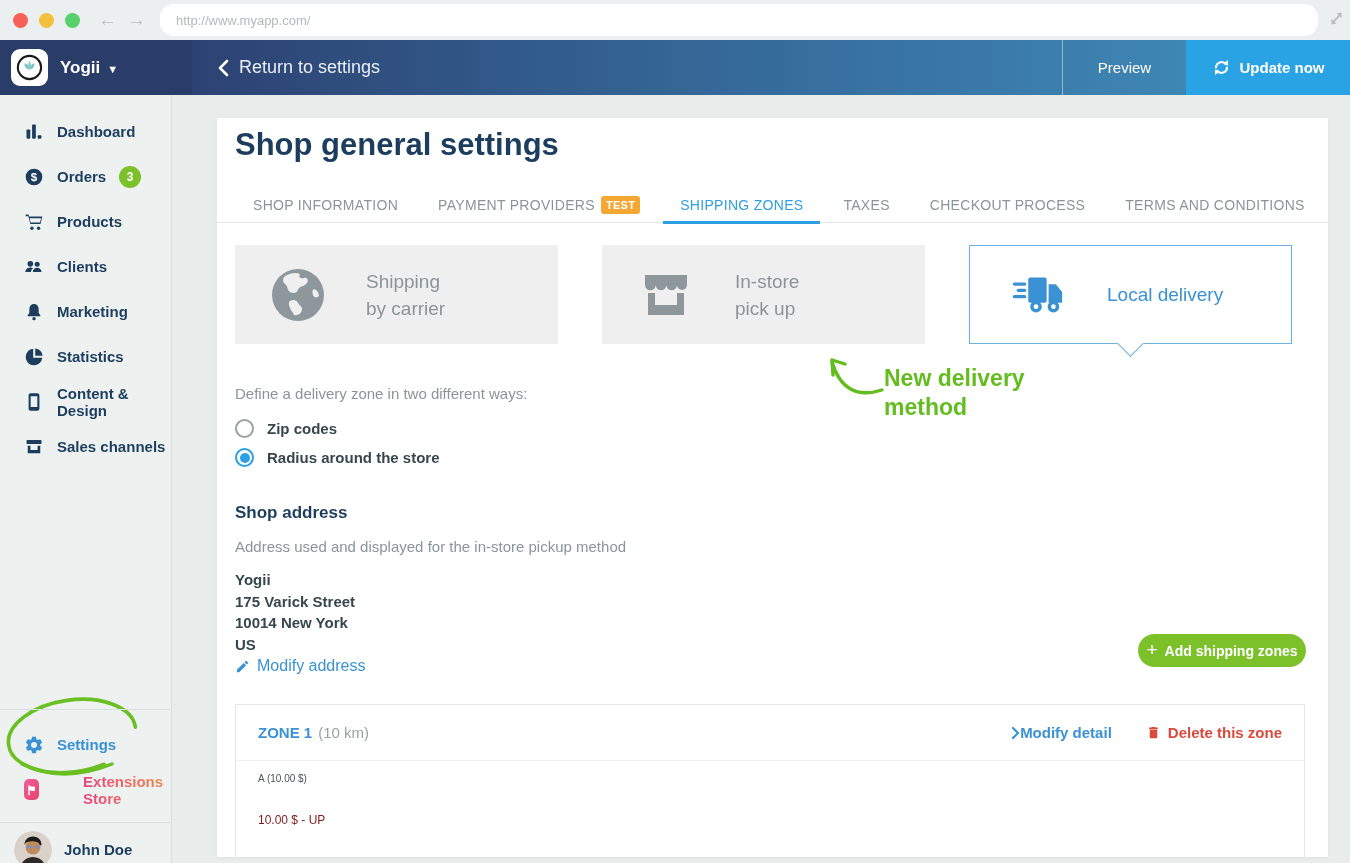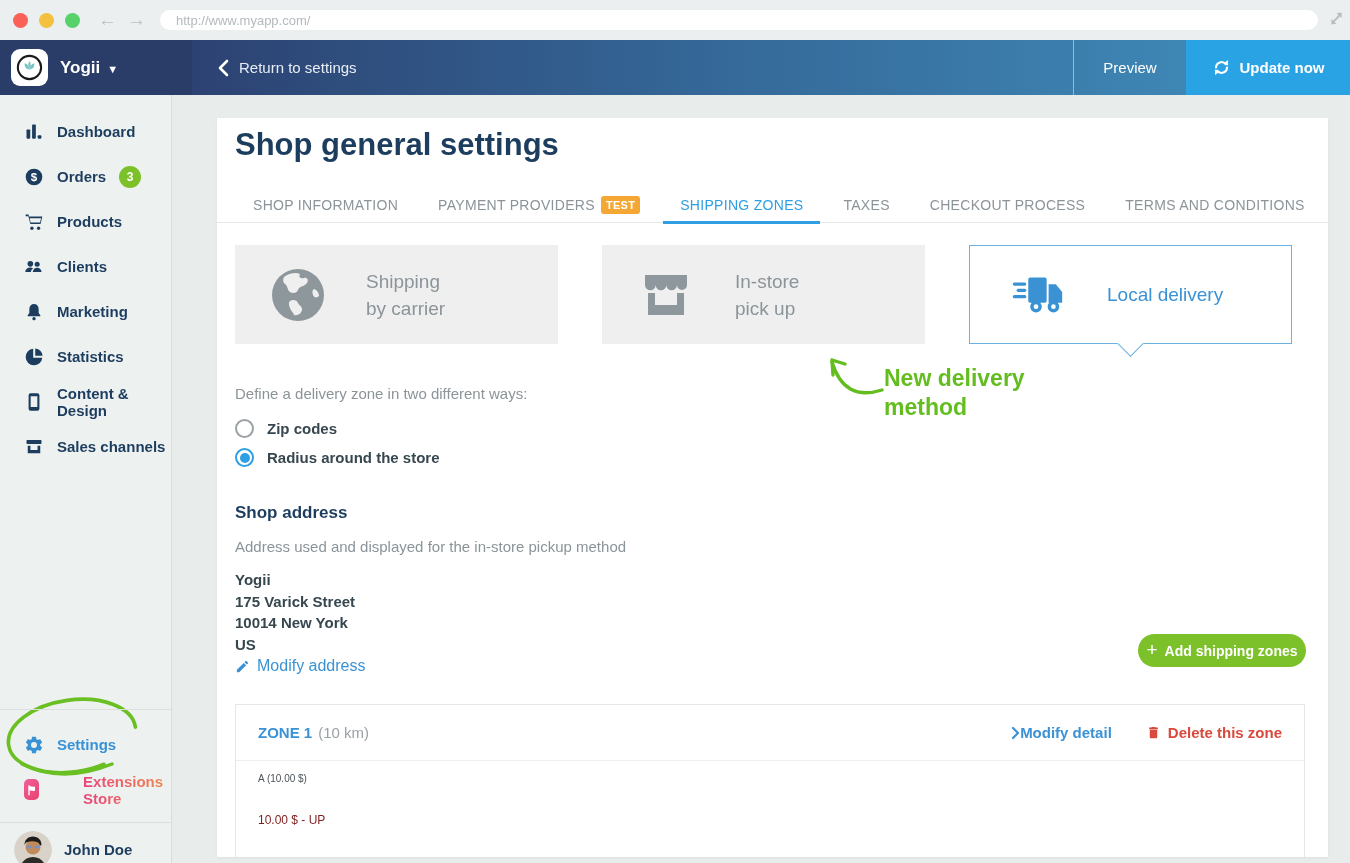--- a/index.html
+++ b/index.html
@@ -6,33 +6,33 @@
   html,body { width:1350px; height:863px; overflow:hidden; }
   body { font-family:"Liberation Sans", sans-serif; background:#e8eceb; position:relative; }
   .screen { position:absolute; inset:0; }
 
   
   .browser-bar { position:absolute; left:0; top:0; width:1350px; height:40px; background:#eceff0; display:flex; align-items:center; }
   .traffic { display:flex; gap:11px; margin-left:13px; }
   .light { width:15px; height:15px; border-radius:50%; }
   .light.red { background:#f96057; } .light.yellow { background:#f3c13e; } .light.green { background:#57d26a; }
   .nav-arrows { display:flex; gap:10px; margin-left:18px; color:#b8bec0; font-size:19px; font-weight:bold; }
-  .url-bar { margin-left:14px; width:1158px; height:20px; background:#ffffff; border-radius:14px; display:flex; align-items:center; padding-left:16px; color:#b3babd; font-size:13px; }
+  .url-bar { margin-left:14px; width:1158px; height:32px; background:#ffffff; border-radius:14px; display:flex; align-items:center; padding-left:16px; color:#b3babd; font-size:13px; }
   .expand-icon { margin-left:10px; }
 
   
   .app-header { position:absolute; left:0; top:40px; width:1350px; height:55px; display:flex; }
   .brand-block { width:192px; background:#2a3c68; display:flex; align-items:center; padding-left:11px; flex-shrink:0; }
   .logo { width:37px; height:37px; background:#fff; border-radius:9px; display:flex; align-items:center; justify-content:center; }
   .brand-name { color:#fff; font-size:17px; font-weight:bold; margin-left:12px; }
   .brand-caret { color:#fff; font-size:11px; margin-left:7px; margin-top:3px; }
   .header-mid { flex:1; background:linear-gradient(90deg,#2c4272 0%, #356a9a 55%, #3e86b4 100%); display:flex; align-items:center; }
-  .return-link { display:flex; align-items:center; gap:10px; color:#e8eef5; font-size:15px; margin-left:26px; cursor:pointer; }
+  .return-link { display:flex; align-items:center; gap:10px; color:#e8eef5; font-size:18px; margin-left:26px; cursor:pointer; }
   .spacer { flex:1; }
-  .preview-btn { width:113px; height:55px; border-left:1px solid rgba(255,255,255,.45); color:#fff; font-size:15px; display:flex; align-items:center; justify-content:center; cursor:pointer; }
+  .preview-btn { width:124px; height:55px; border-left:1px solid rgba(255,255,255,.45); color:#fff; font-size:15px; display:flex; align-items:center; justify-content:center; cursor:pointer; }
   .update-btn { width:164px; height:55px; background:#29a3e3; color:#fff; font-size:15px; font-weight:bold; display:flex; align-items:center; justify-content:center; gap:9px; cursor:pointer; flex-shrink:0; }
 
   
   .sidebar { position:absolute; left:0; top:95px; width:172px; height:768px; background:#edf1f0; border-right:1px solid #d9dddd; }
   .side-nav { position:absolute; top:14px; left:0; width:100%; }
   .side-item { height:45px; display:flex; align-items:center; padding-left:24px; gap:13px; cursor:pointer; color:#1d3d5f; font-size:15px; font-weight:bold; }
   .side-item svg { flex-shrink:0; }
   .badge { background:#7dc12a; color:#fff; font-size:12px; font-weight:bold; min-width:22px; height:22px; border-radius:11px; display:flex; align-items:center; justify-content:center; padding:0 4px; }
   .side-bottom { position:absolute; left:0; top:614px; width:100%; border-top:1px solid #dcdfdf; }
   .side-item.settings { color:#3a92d5; margin-top:12px; }

